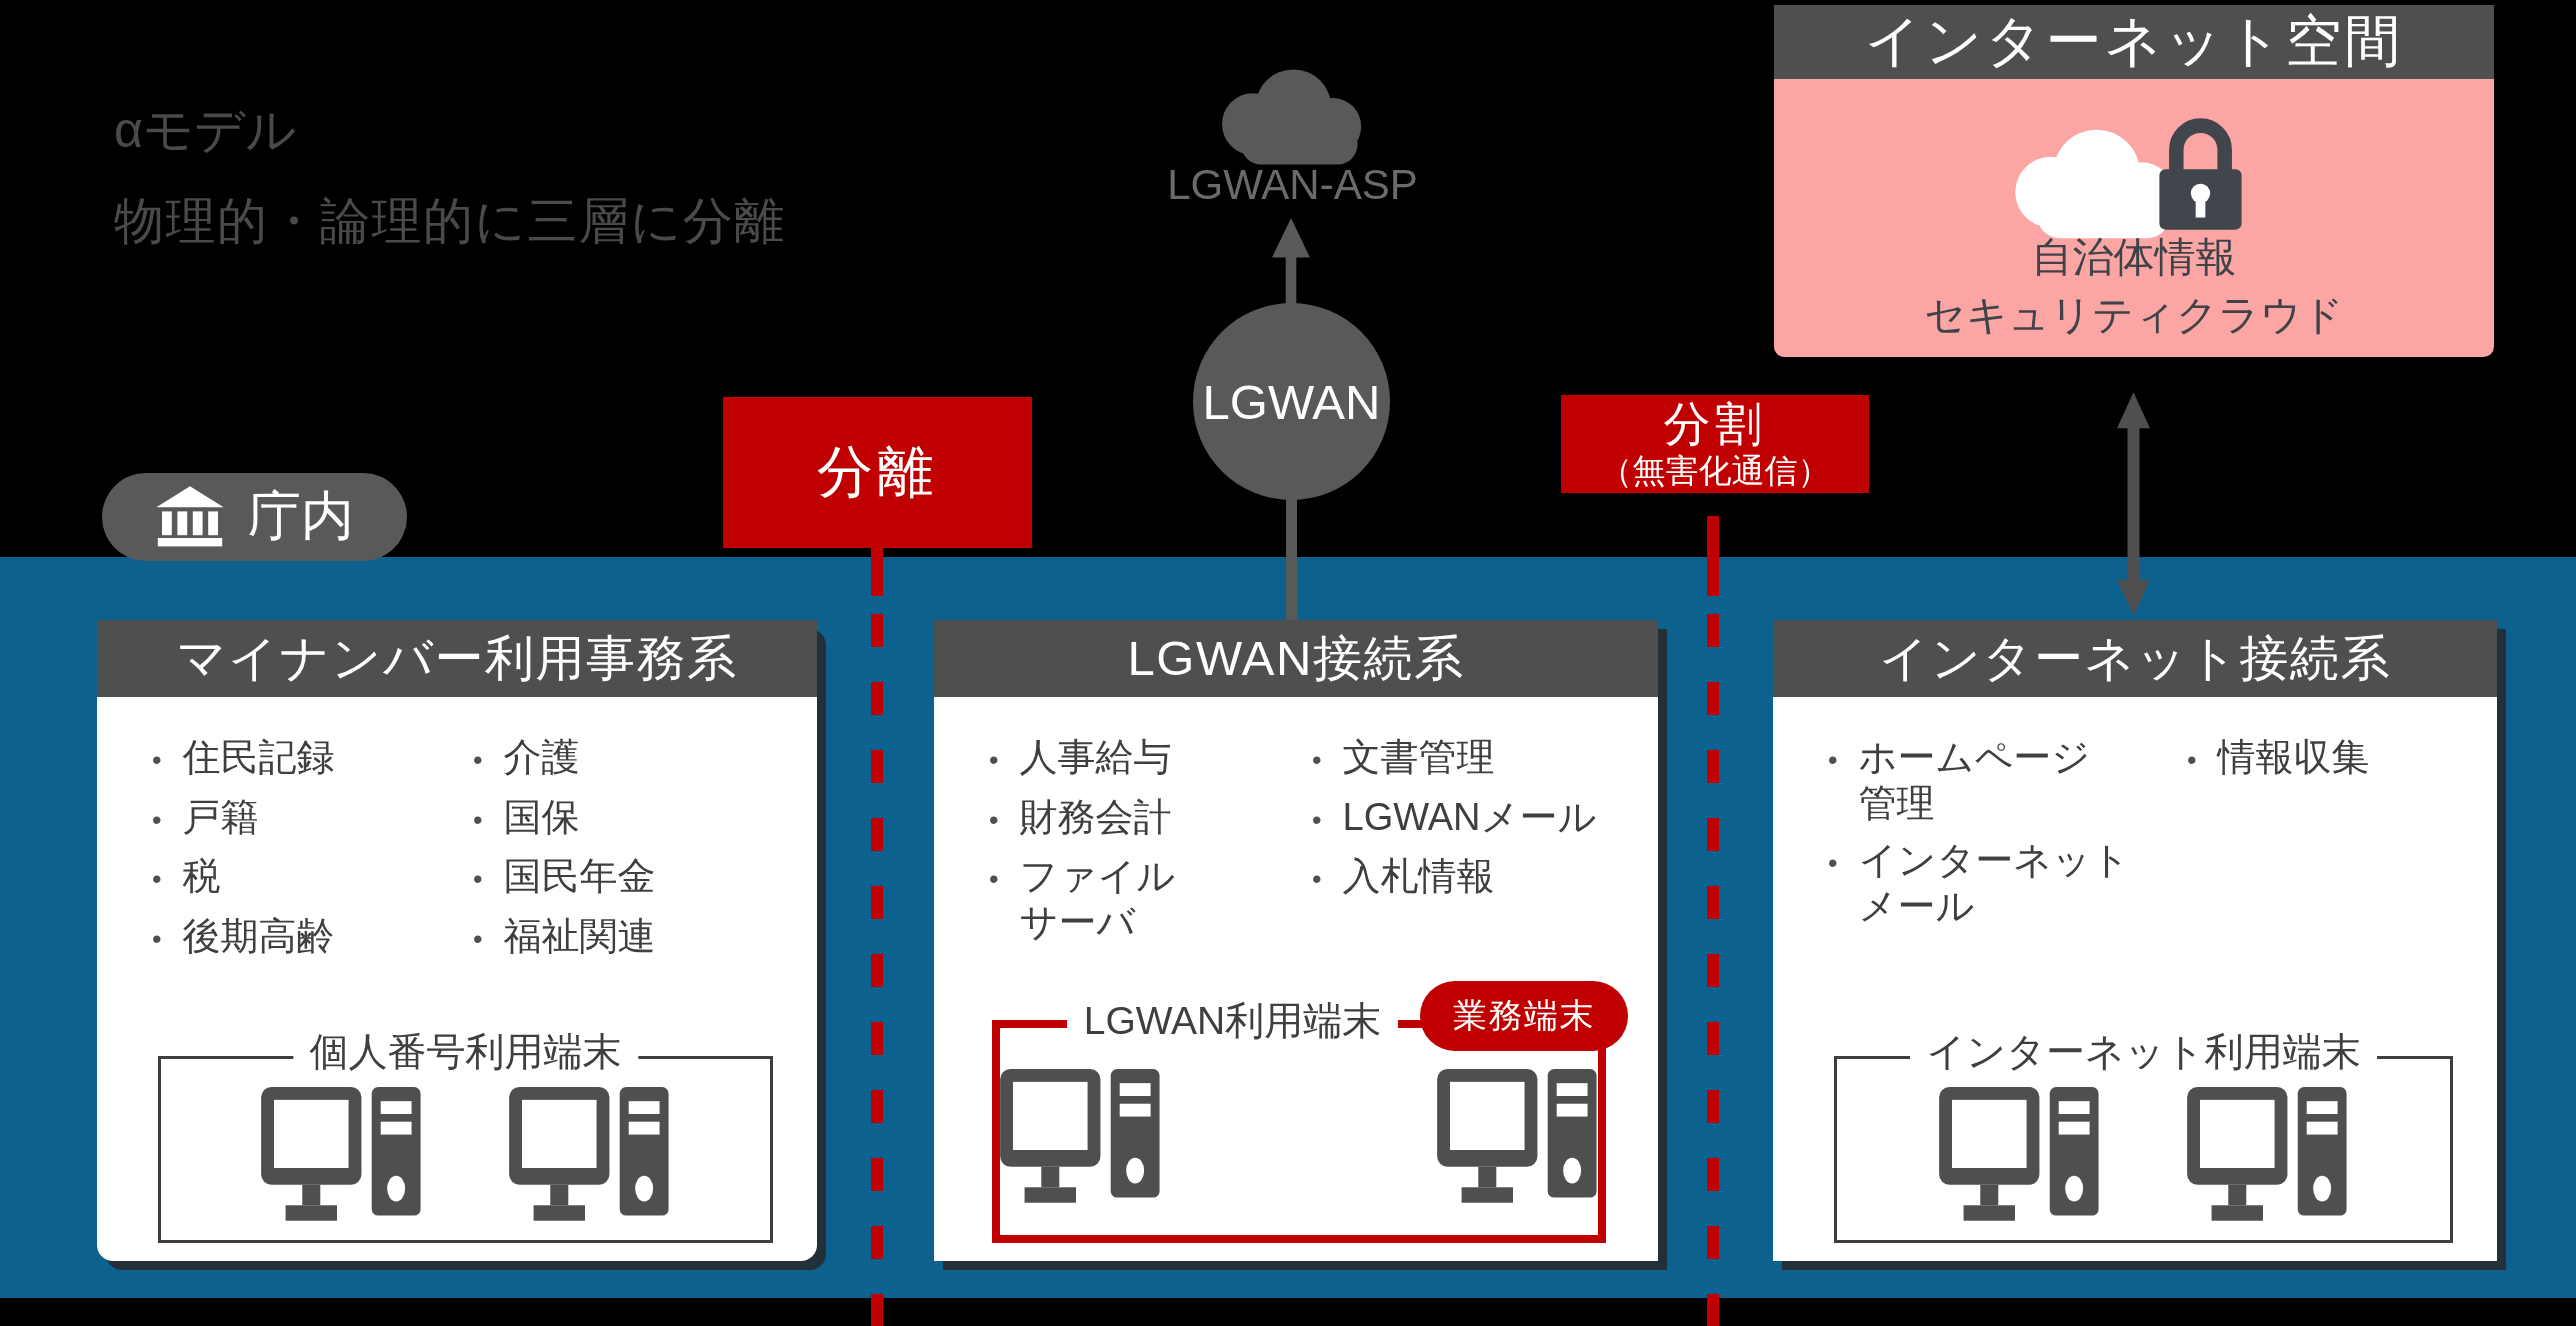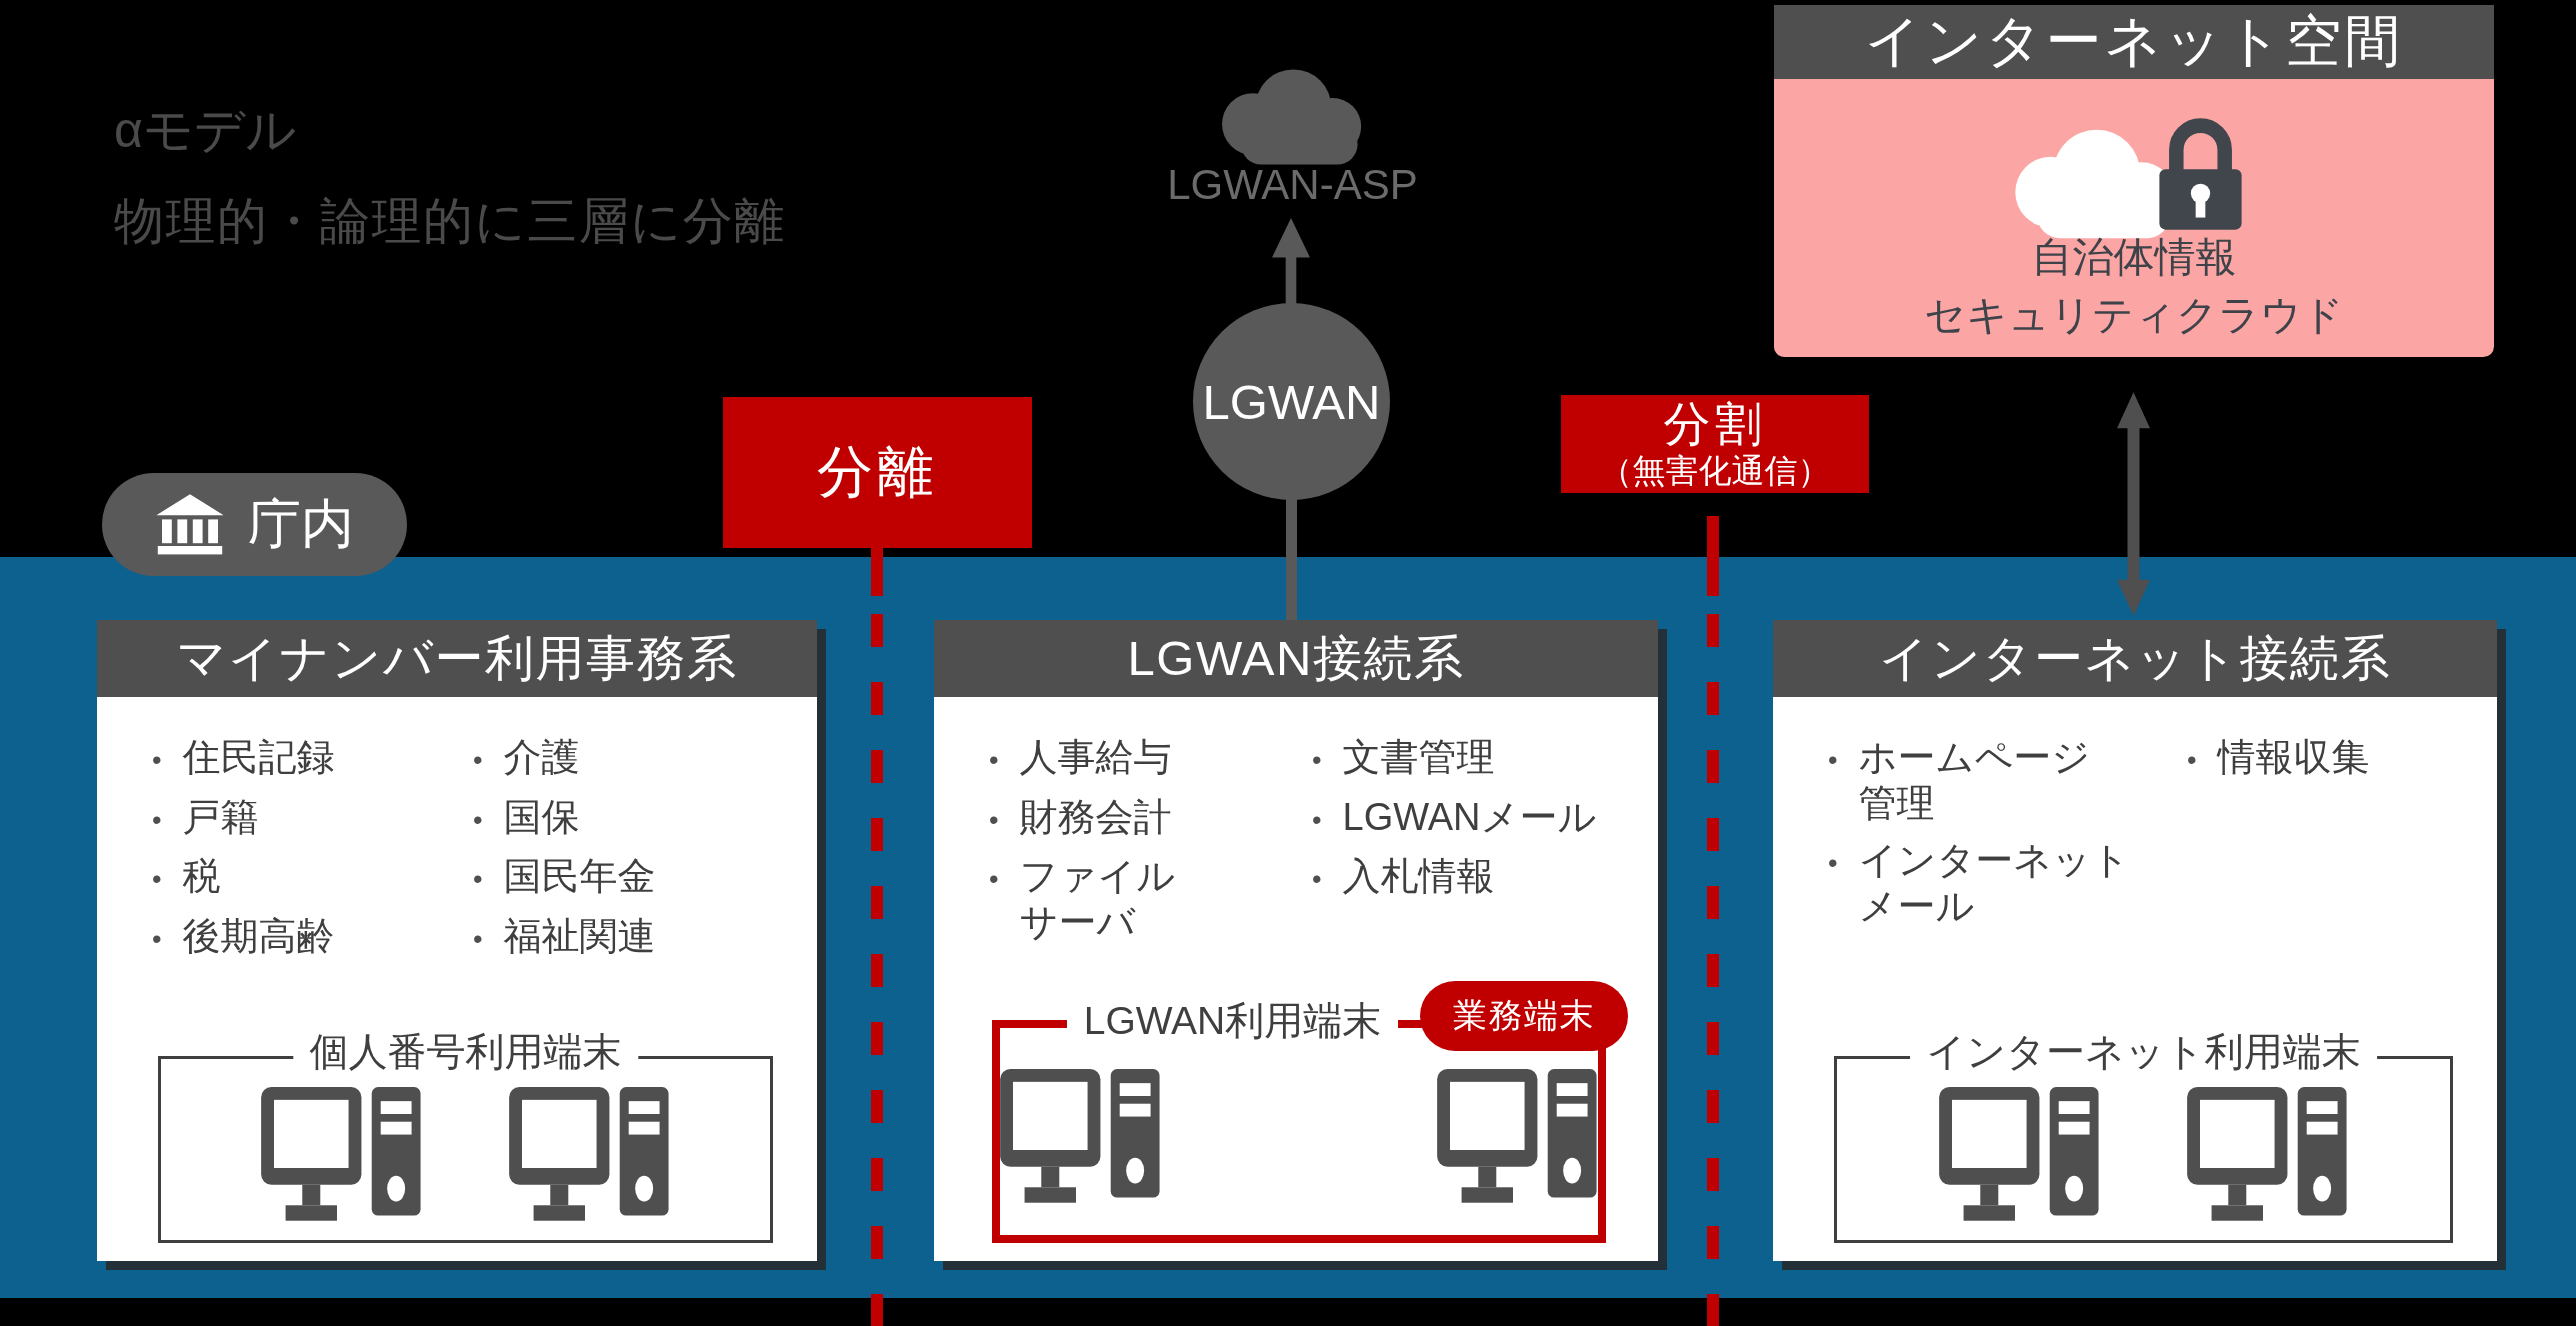--- a/index.html
+++ b/index.html
@@ -25,39 +25,39 @@
   .inet-space-header{height:74px;background:#4F4F4F;color:#fff;font-size:56px;display:flex;align-items:center;justify-content:center;letter-spacing:3px;}
   .inet-space-body{height:278px;background:#fca5a5;position:relative;}
   .cloudlock{position:absolute;left:50%;top:30px;transform:translateX(-54%);width:250px;height:144px;}
   .cloudlock .cl-cloud{position:absolute;left:0;top:18px;width:190px;height:114px;}
   .cloudlock .cl-lock{position:absolute;left:159px;top:0;width:85px;height:130px;}
   .inet-cloud-text{position:absolute;left:0;top:149px;width:100%;text-align:center;
     font-size:41px;line-height:1.42;color:#3E434A;}
   
   .double-arrow{position:absolute;left:2117px;top:391px;width:33px;height:226px;}
   
-  .chonai-pill{position:absolute;left:102px;top:473px;width:305px;height:103px;border-radius:68px;background:#595959;
+  .chonai-pill{position:absolute;left:102px;top:473px;width:305px;height:88px;border-radius:68px;background:#595959;
     display:flex;align-items:center;justify-content:center;gap:23px;color:#fff;font-size:53px;}
   .bank-icon{width:70px;height:64px;}
   
   .sep-box{position:absolute;background:#C00000;color:#fff;display:flex;flex-direction:column;align-items:center;justify-content:center;text-align:center;}
   .sep-box.sep1{left:723px;top:397px;width:309px;height:151px;font-size:56px;letter-spacing:4.5px;}
   .sep-box.sep2{left:1561px;top:395px;width:308px;height:98px;}
   .sep2 .sep-main{font-size:47px;letter-spacing:4.5px;line-height:1.15;}
   .sep2 .sep-note{font-size:33px;line-height:1.2;}
   .vline-solid{position:absolute;width:12px;background:#C00000;}
   .vline-dashed{position:absolute;width:12px;
     background:repeating-linear-gradient(to bottom,#C00000 0 33px,transparent 33px 68px);}
   .s1a{left:871px;top:517px;height:79px;}
   .s1b{left:871px;top:614px;height:712px;}
   .s2a{left:1707px;top:516px;height:80px;}
   .s2b{left:1707px;top:614px;height:712px;}
   
   .panel{position:absolute;top:620px;height:641px;background:#fff;box-shadow:9px 9px 0 rgba(40,40,40,0.85);}
-  .panel.p1{left:97px;width:720px;}
+  .panel.p1{left:97px;width:720px;border-radius:16px;}
   .panel.p2{left:934px;width:724px;}
   .panel.p3{left:1773px;width:724px;}
   .panel-header{height:77px;background:#4F4F4F;color:#fff;font-size:49px;display:flex;align-items:center;justify-content:center;letter-spacing:1.5px;}
   .panel-list{display:flex;padding:38px 23px 0 55px;color:#3F3F3F;font-size:38px;}
   .panel-list .col{flex:1;}
   .p3 .panel-list .col.c1{flex:1.25;}
   .li{display:flex;margin-bottom:12px;}
   .dot::before{content:"•";font-size:0.72em;line-height:1.67;margin-right:21px;color:#4F4F4F;}
   .li-text{white-space:pre-line;line-height:1.2;}
   

